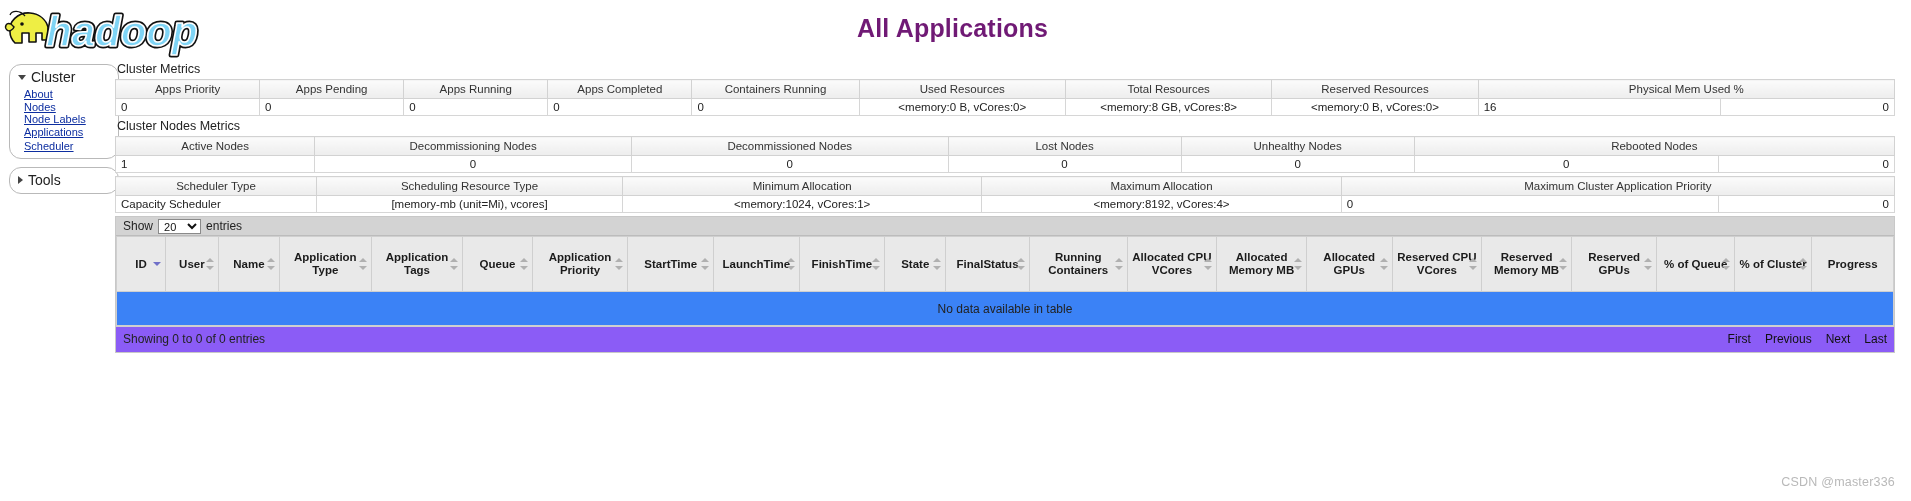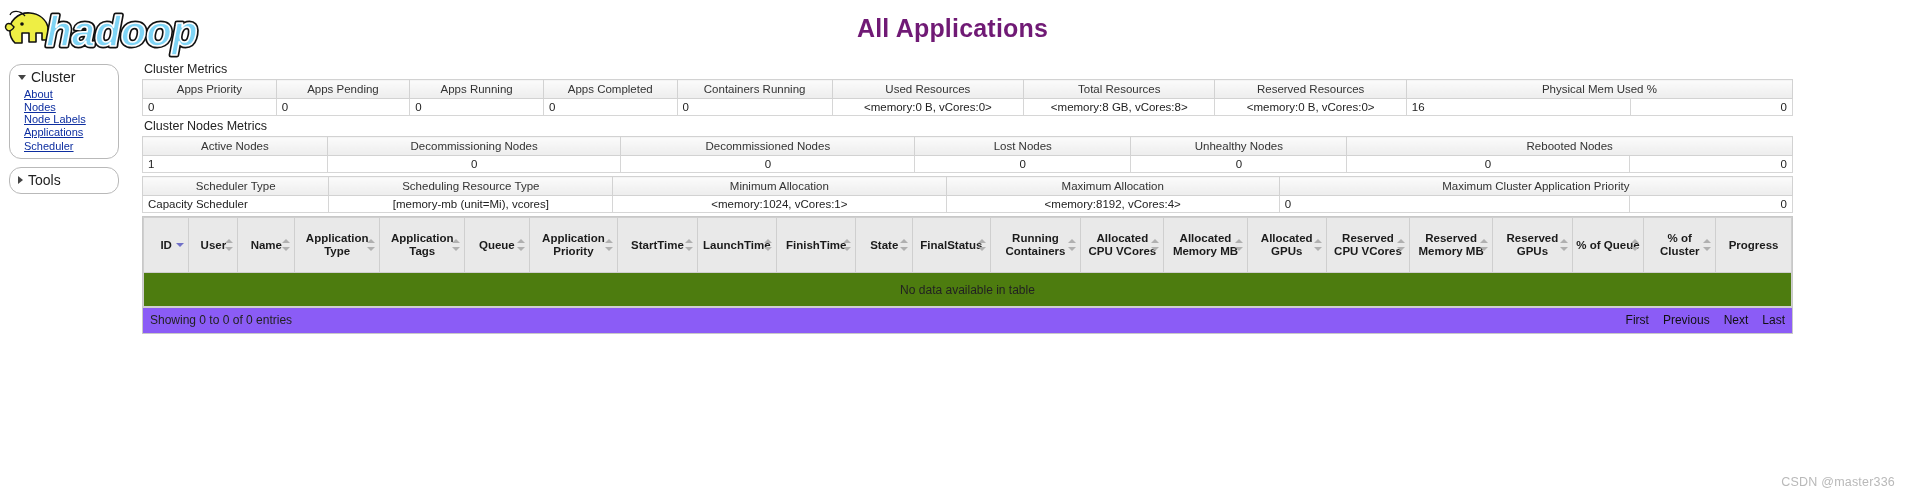--- a/index.html
+++ b/index.html
@@ -61,21 +61,21 @@
   .nav-sub { padding-left: 14px; }
   .nav-sub a {
     display:block; color:#0d2ea0; text-decoration:underline;
     font-size: 9.5px; line-height: 10.4px; letter-spacing: .1px;
     padding: .3px 0;
   }
   .nav-links a.scheduler-link { margin-top: 2px; }
 
   
   .content {
-    position: absolute; left: 142px; top: 62px; width: 1651px;
+    position: absolute; left: 115px; top: 62px; width: 1780px;
   }
   .section-label {
     font-size: 12.5px; color: #222; margin: 0 0 2px 2px; line-height: 15px;
   }
   table.metrics {
     width: 100%; border-collapse: collapse; table-layout: fixed;
     border: 1px solid #c6c6c6;
     margin-bottom: 3px;
   }
   table.metrics th {
@@ -134,21 +134,21 @@
     position:absolute; left:0;
   }
   .sort-arrows .up { border-bottom:4px solid #b0b0b0; top:0; }
   .sort-arrows .dn { border-top:4px solid #b0b0b0; bottom:0; }
   th.sorted-desc .sort-arrows .dn { border-top-color:#7070c8; bottom:4px; }
 
   table.dt td.empty-row {
     border: 1px solid #cfcfcf;
     border-top: none;
     text-align: center; font-size: 12px; color: #222;
-    height: 34px; background:#4d7c0f; vertical-align: middle;
+    height: 34px; background:#3b82f6; vertical-align: middle;
   }
   .dt-footer {
     display:flex; align-items:center; justify-content:space-between;
     border-top: 1px solid #cfcfcf;
     padding: 5px 7px 6px 7px;
     font-size: 12px; color: #222; background:#8b5cf6;
   }
   .dt-pager { display:flex; gap:14px; font-size:12px; }
   .dt-pager span { color:#111; }
 
@@ -312,20 +312,31 @@
           <td class="ta-c">[memory-mb (unit=Mi), vcores]</td>
           <td class="ta-c">&lt;memory:1024, vCores:1&gt;</td>
           <td class="ta-c">&lt;memory:8192, vCores:4&gt;</td>
           <td class="ta-l">0</td>
           <td style="text-align:right">0</td>
         </tr>
       </tbody>
     </table>
 
     <div class="dt-panel">
+      <div class="dt-toolbar">
+        <span>Show</span>
+        <select class="dt-select">
+          <option>20</option>
+          <option>40</option>
+          <option>60</option>
+          <option>80</option>
+          <option>100</option>
+        </select>
+        <span>entries</span>
+      </div>
 
       <table class="dt">
         <colgroup>
           <col style="width:2.4%">
             <col style="width:2.6%">
             <col style="width:3.0%">
             <col style="width:4.5%">
           <col style="width:4.5%">
             <col style="width:3.4%">
             <col style="width:4.7%">

